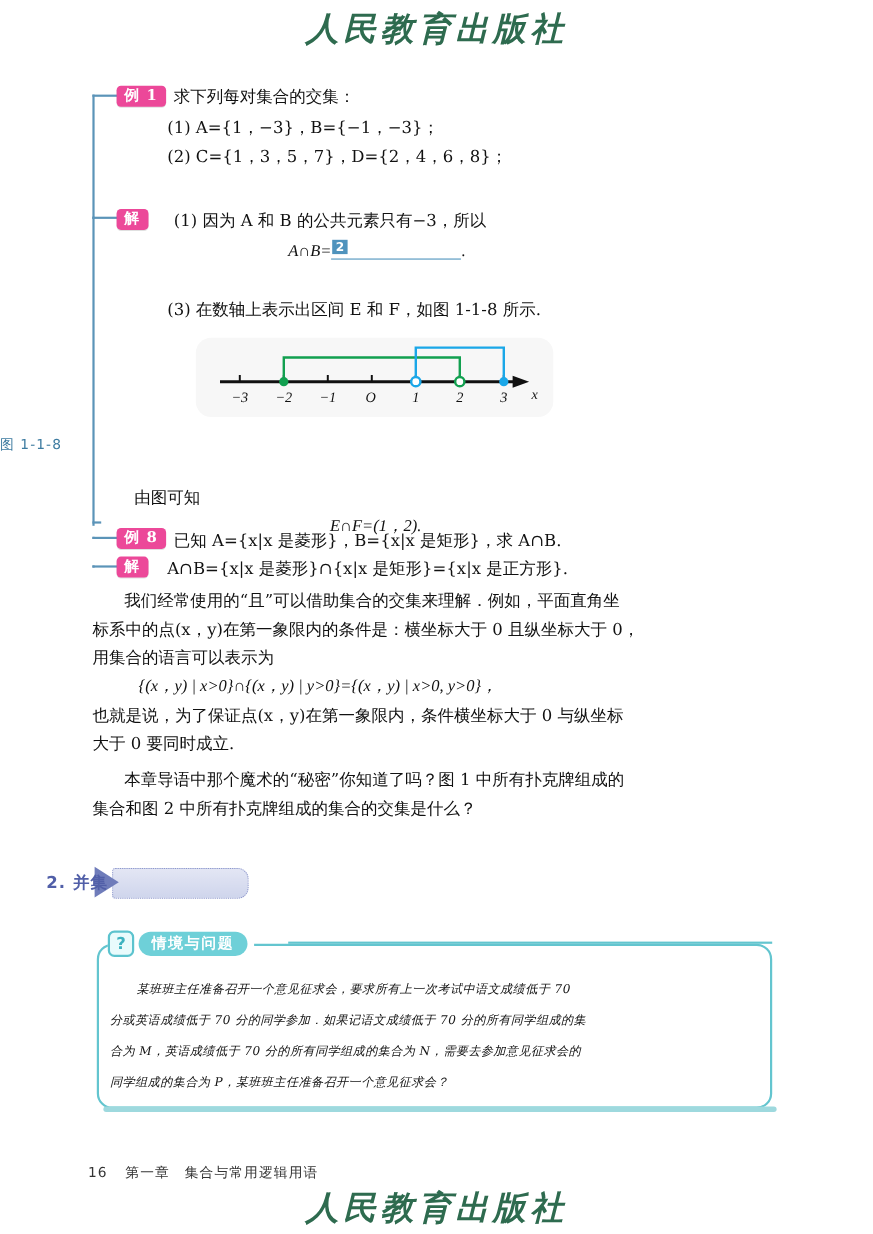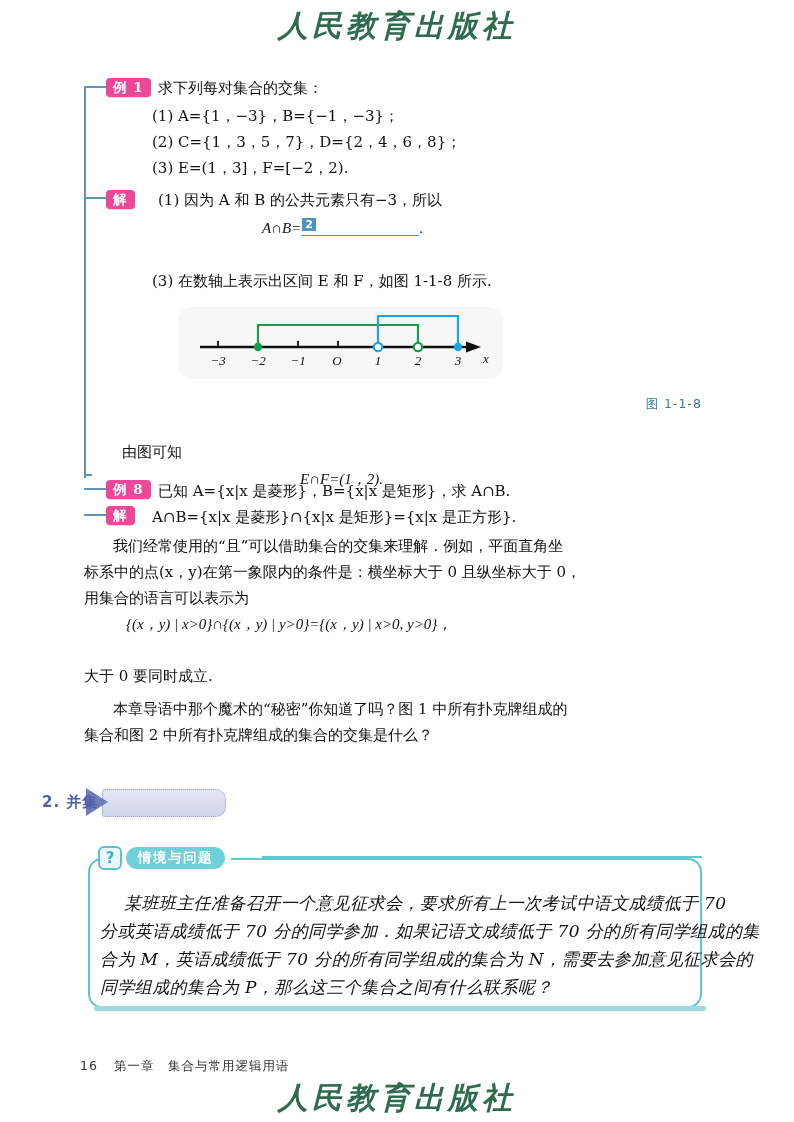--- a/index.html
+++ b/index.html
@@ -103,21 +103,21 @@
     top: 307px;
     width: 325px;
     height: 72px;
     background: #f7f7f7;
     border-radius: 14px;
   }
   .figcaption {
     position: absolute;
     left: 0; top: 396px;
     width: 702px;
-    text-align: right;
+    text-align: left;
     color: #3d7ba0;
     font-size: 12.5px;
     font-family: "DejaVu Sans", sans-serif;
     letter-spacing: 1px;
   }
 
   
   .banner {
     position: absolute;
     left: 86px;
@@ -216,21 +216,21 @@
     top: 856px;
     width: 440px;
     height: 2px;
     background: #63c5cf;
   }
   .sit-line {
     position: absolute;
     white-space: nowrap;
     font-family: "DejaVu Serif", "Liberation Serif", serif;
     font-style: italic;
-    font-size: 17px;
+    font-size: 11px;
     color: #111;
     letter-spacing: 0.4px;
   }
 
   
   .footer {
     position: absolute;
     left: 80px;
     top: 1058px;
     font-size: 12.5px;
@@ -251,21 +251,20 @@
   <div class="bracket" style="left:84px; top:86px; width:22px; height:390px;"></div>
   <div class="bracket" style="left:84px; top:197px; width:22px; height:0px;"></div>
   <div style="position:absolute;left:84px;top:474px;width:8px;height:2px;background:#5b94b8;"></div>
 
   <div class="tag" style="left:106px; top:78px;">例 1</div>
 
   <div class="line cjk" style="left:158px; top:79px;">求下列每对集合的交集：</div>
 
   <div class="line cjk" style="left:152px; top:107px;">(1) A={1，−3}，B={−1，−3}；</div>
   <div class="line cjk" style="left:152px; top:133px;">(2) C={1，3，5，7}，D={2，4，6，8}；</div>
-  <div class="line cjk" style="left:152px; top:159px;">(3) E=(1，3]，F=[−2，2).</div>
 
   <div class="tag" style="left:106px; top:190px;">解</div>
 
   <div class="line cjk" style="left:158px; top:191px;">(1) 因为 A 和 B 的公共元素只有−3，所以</div>
 
   <div class="line" style="left:262px; top:218px;">
     <span class="it">A∩B=</span><span class="blank"><span class="blank-badge">2</span></span><span>.</span>
   </div>
 
   <div class="line cjk" style="left:152px; top:272px;">(3) 在数轴上表示出区间 E 和 F，如图 1-1-8 所示.</div>
@@ -315,20 +314,21 @@
   <div class="bracket" style="left:84px; top:514px; width:22px; height:0px;"></div>
   <div class="tag" style="left:106px; top:506px;">解</div>
   <div class="line cjk" style="left:113px; top:537px;">我们经常使用的“且”可以借助集合的交集来理解．例如，平面直角坐</div>
 
   <div class="line cjk" style="left:152px; top:508px;">A∩B={x|x 是菱形}∩{x|x 是矩形}={x|x 是正方形}.</div>
   <div class="line cjk" style="left:84px; top:563px;">标系中的点(x，y)在第一象限内的条件是：横坐标大于 0 且纵坐标大于 0，</div>
   <div class="line cjk" style="left:84px; top:589px;">用集合的语言可以表示为</div>
 
   <div class="line it" style="left:126px; top:615px;">{(x，y) | x&gt;0}∩{(x，y) | y&gt;0}={(x，y) | x&gt;0, y&gt;0}，</div>
 
+  <div class="line cjk" style="left:84px; top:641px;">也就是说，为了保证点(x，y)在第一象限内，条件横坐标大于 0 与纵坐标</div>
   <div class="line cjk" style="left:84px; top:667px;">大于 0 要同时成立.</div>
 
   <div class="line cjk" style="left:113px; top:700px;">本章导语中那个魔术的“秘密”你知道了吗？图 1 中所有扑克牌组成的</div>
   <div class="line cjk" style="left:84px; top:726px;">集合和图 2 中所有扑克牌组成的集合的交集是什么？</div>
 
   <div class="banner">
     <div class="banner-body"></div>
     <div class="banner-arrow"></div>
   </div>
   <div class="banner-label">2. 并集</div>
@@ -338,21 +338,21 @@
   <div class="sit-rule"></div>
 
   <div class="sit-head">
     <div class="sit-qicon">?</div>
     <div class="sit-pill">情境与问题</div>
   </div>
 
   <div class="sit-line" style="left:124px; top:892px;">某班班主任准备召开一个意见征求会，要求所有上一次考试中语文成绩低于 70</div>
   <div class="sit-line" style="left:100px; top:920px;">分或英语成绩低于 70 分的同学参加．如果记语文成绩低于 70 分的所有同学组成的集</div>
   <div class="sit-line" style="left:100px; top:948px;">合为 M，英语成绩低于 70 分的所有同学组成的集合为 N，需要去参加意见征求会的</div>
-  <div class="sit-line" style="left:100px; top:976px;">同学组成的集合为 P，那么这三个集合之间有什么联系呢？</div>
+  <div class="sit-line" style="left:100px; top:976px;">同学组成的集合为 P，某班班主任准备召开一个意见征求会？</div>
 
   <div class="footer">
     <span class="pno">16</span><span>第一章　集合与常用逻辑用语</span>
   </div>
 
   <div class="brand brand-bottom">人民教育出版社</div>
 
 </div>
 
 </body></html>

